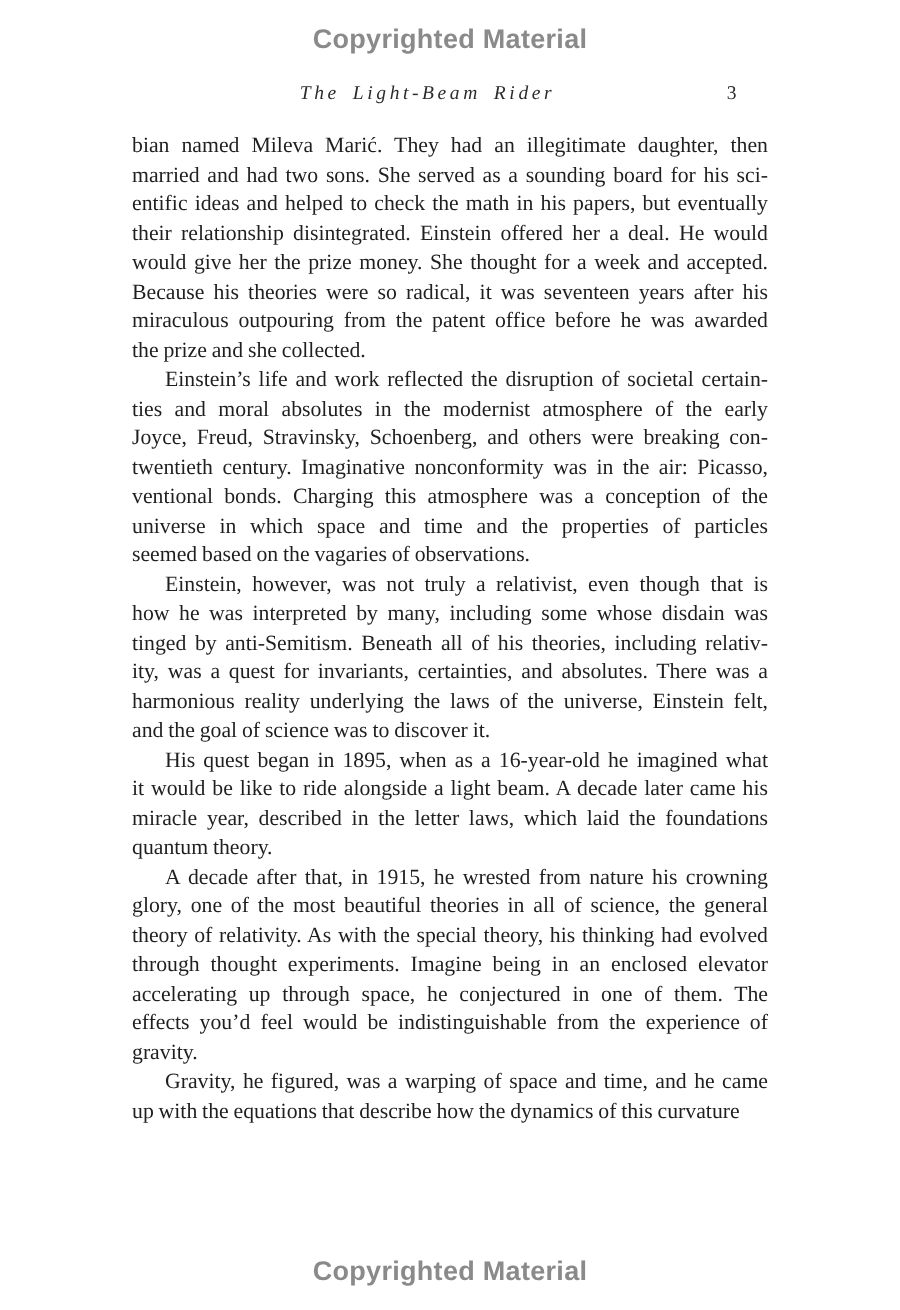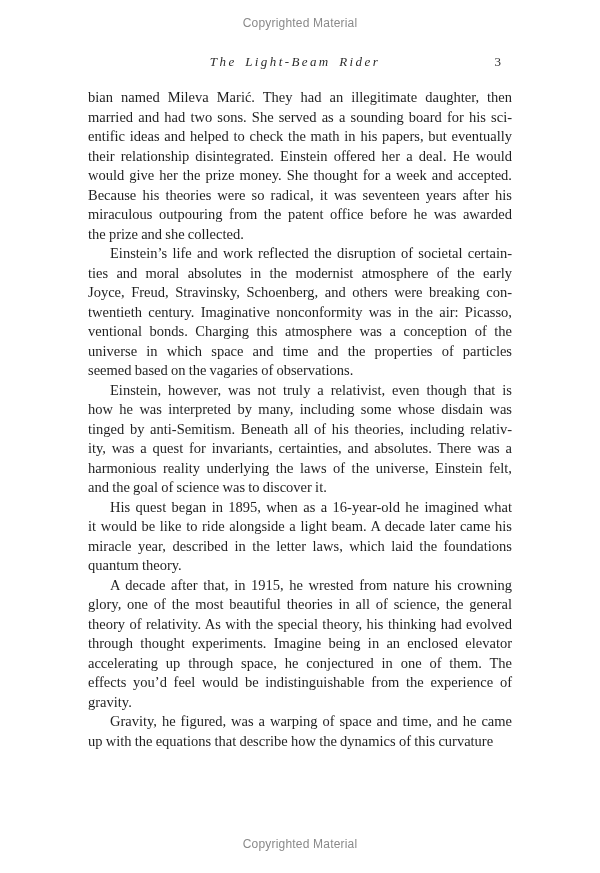--- a/index.html
+++ b/index.html
@@ -14,32 +14,32 @@
     background: #ffffff;
     overflow: hidden;
     font-family: "Liberation Serif", serif;
   }
   .copyright {
     position: absolute;
     left: 0;
     width: 100%;
     text-align: center;
     font-family: "Liberation Sans", sans-serif;
-    font-weight: 400;
-    font-size: 12px;
+    font-weight: 700;
+    font-size: 18px;
     color: #8a8a8a;
     letter-spacing: 0.2px;
   }
   .copyright.top { top: 16px; }
   .copyright.bottom { top: 837px; }
 
   .running-header {
     position: absolute;
     top: 54px;
-    left: 83px;
+    left: 73px;
     width: 424px;
     height: 18px;
   }
   .header-title {
     display: block;
     width: 100%;
     text-align: center;
     font-family: "Liberation Serif", serif;
     font-style: italic;
     font-size: 13px;

